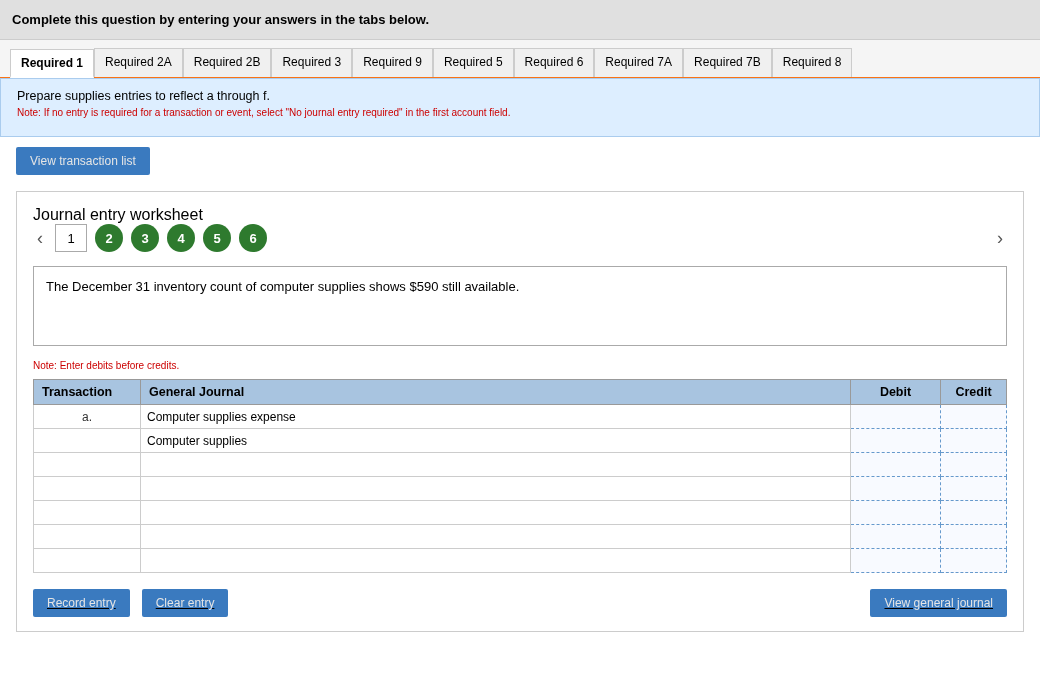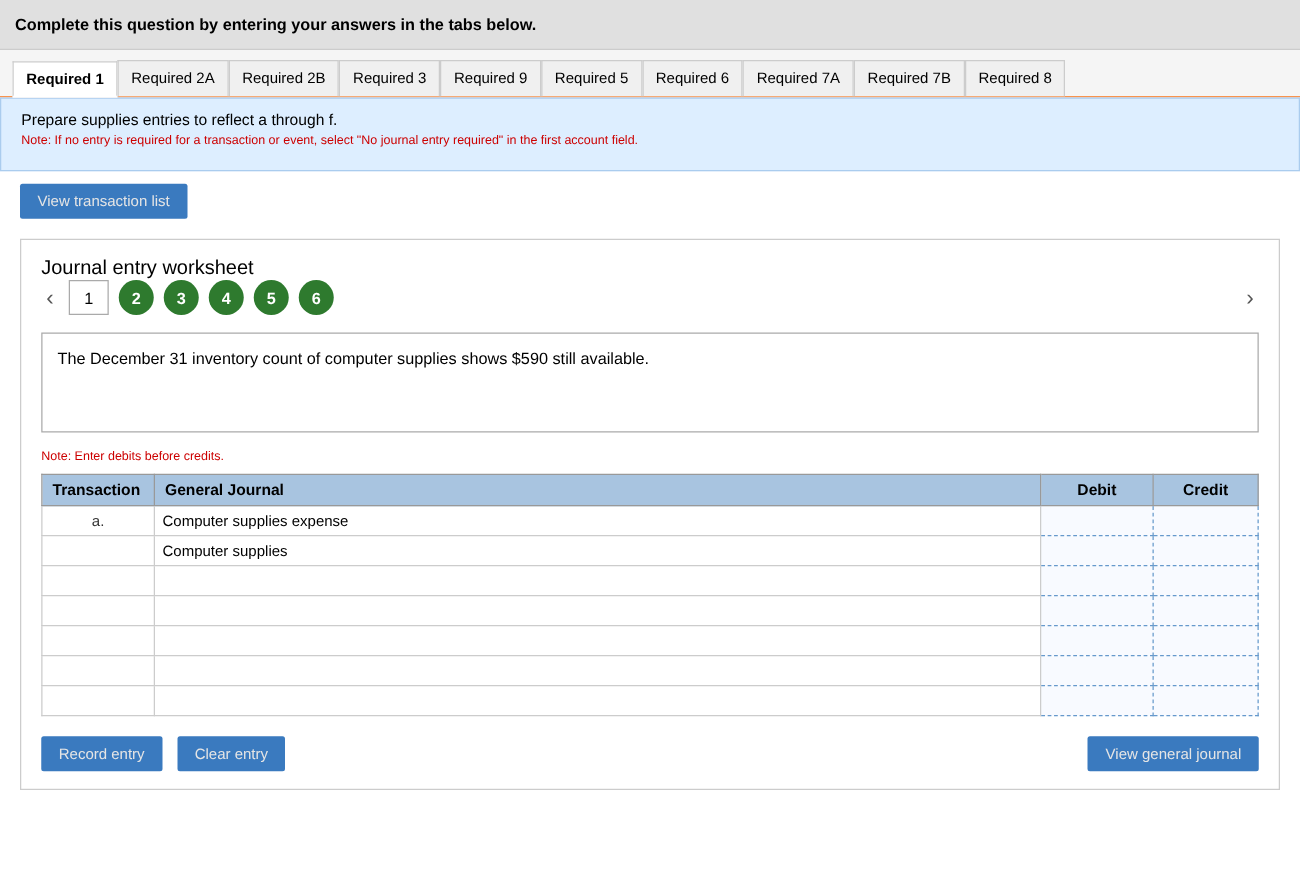--- a/index.html
+++ b/index.html
@@ -193,20 +193,21 @@
     .journal-table td.credit-cell input {
       text-align: right;
     }
 
     
     .bottom-buttons {
       display: flex;
       gap: 12px;
       margin-top: 16px;
       align-items: flex-start;
+      text-decoration: underline;
     }
     .bottom-buttons .spacer { flex: 1; }
   </style>
 </head>
 <body>
 
 
 
 
 <div class="instruction-bar">
@@ -287,30 +288,30 @@
 
   <div class="desc-box">
     <span>The December 31 inventory count of computer supplies shows $590 still available.</span>
   </div>
 
   <div class="note-red">Note: Enter debits before credits.</div>
 
   <table class="journal-table">
     <thead>
       <tr>
-        <th class="left" style="width:90px">
+        <th class="left" style="width:107px">
           <span>Transaction</span>
         </th>
         <th class="left">
           <span>General Journal</span>
         </th>
         <th style="width:90px">
           <span>Debit</span>
         </th>
-        <th style="width:84px">
+        <th style="width:66px">
           <span>Credit</span>
         </th>
       </tr>
     </thead>
     <tbody id="journal-rows">
     <tr>
           <td class="transaction-cell">a.</td>
           <td class="account-cell"><input type="text" value="Computer supplies expense" style=""></td>
           <td class="debit-cell"><input type="text" style=""></td>
           <td class="credit-cell"><input type="text" style=""></td>

